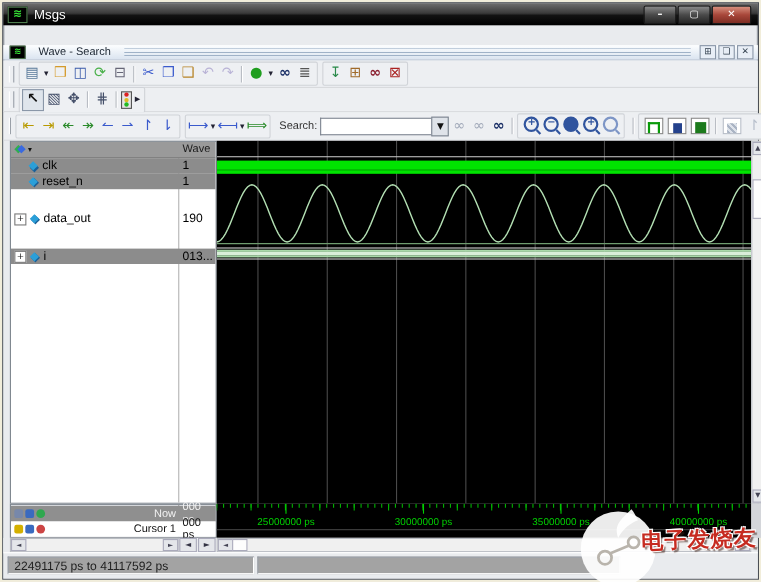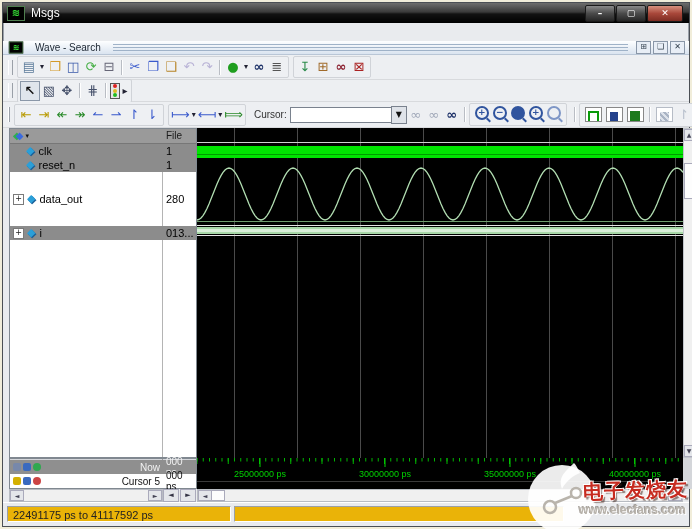--- a/index.html
+++ b/index.html
@@ -106,21 +106,21 @@
   .hscroll{position:absolute;top:0;height:13px;background:#f0f0f0;border:1px solid #b8bcc2;box-sizing:border-box;}
   .hbtn{position:absolute;top:0;width:14px;height:11px;background:#e4e6ea;border:1px solid #aab;
         box-sizing:border-box;font:6px/10px "DejaVu Sans",sans-serif;text-align:center;color:#445;}
   .hthumb{position:absolute;top:0;height:11px;background:#fdfdfd;border:1px solid #aab;box-sizing:border-box;}
   .pairbtn{position:absolute;top:0;width:16px;height:13px;background:#e4e6ea;border:1px solid #aab;
            box-sizing:border-box;font:7px/11px "DejaVu Sans",sans-serif;text-align:center;color:#334;}
   
   .statusbar{position:absolute;left:0;top:499px;width:100%;height:23px;background:#e9ebee;
              border-top:1px solid #fff;}
   .sfield{position:absolute;top:3px;height:16px;border:1px solid #9aa0a8;
-          border-bottom-color:#fff;border-right-color:#fff;background:#eab308;
+          border-bottom-color:#fff;border-right-color:#fff;background:#a3a3a3;
           font-size:11px;color:#222;line-height:16px;padding-left:5px;box-sizing:border-box;}
   
   .watermark{position:absolute;right:0;bottom:0;width:178px;height:78px;pointer-events:none;}
   .wm-brand{position:absolute;right:4px;top:26px;font-size:20px;font-weight:bold;color:#c62b20;
             letter-spacing:1px;transform:rotate(-2deg);
             text-shadow:-1px -1px 0 #fff,1px -1px 0 #fff,-1px 1px 0 #fff,2px 2px 1px rgba(60,30,20,.55);}
   .wm-site{position:absolute;right:6px;top:52px;font-size:12px;font-weight:bold;color:#b9b4ac;
            text-shadow:1px 1px 0 #fff,-1px -1px 0 rgba(90,80,70,.5);}
 </style>
 </head>
@@ -207,21 +207,21 @@
       <div class="tbtn" style="color:#3a5acc">↾</div>
       <div class="tbtn" style="color:#3a5acc">⇂</div>
     </div>
     <div class="tgrp">
       <div class="tbtn" style="color:#3a5acc">⟼</div>
       <div class="tbtn sm">▾</div>
       <div class="tbtn" style="color:#3a5acc">⟻</div>
       <div class="tbtn sm">▾</div>
       <div class="tbtn" style="color:#2a8a2a">⟾</div>
     </div>
-    <span class="srchlbl">Cursor:</span>
+    <span class="srchlbl">Search:</span>
     <div class="srchbox">
       <input value="" style="">
       <div class="srchdd">▼</div>
     </div>
     <div class="tbtn" style="color:#a0a8b8">∞</div>
     <div class="tbtn" style="color:#a0a8b8">∞</div>
     <div class="tbtn" style="color:#1a2f66;font-weight:bold">∞</div>
     <div class="tsep"></div>
     <div class="tgrp" style="padding:2px 3px">
       <div class="zic">+</div>
@@ -251,39 +251,39 @@
   </div>
 
   <div class="leftstrip"></div>
 
   <div class="names">
     <div class="ncolsep"></div>
     <div class="nhdr">
       <span class="dia" style="color:#2fae4f">◆</span>
       <span class="dia" style="color:#3a6adf;margin-left:-5px">◆</span>
       <span class="dd">▾</span>
-      <span class="msgshdr">File</span>
+      <span class="msgshdr">Wave</span>
     </div>
     <div class="srow sel" style="top:15px">
       <span class="noplus"></span>
       <span class="sdia">◆</span>
       <span>clk</span>
       <span class="sval">1</span>
     </div>
     <div class="srow sel" style="top:29px">
       <span class="noplus"></span>
       <span class="sdia">◆</span>
       <span>reset_n</span>
       <span class="sval">1</span>
     </div>
     <div class="srow" style="top:63px">
       <span class="plusbox">+</span>
       <span class="sdia">◆</span>
       <span>data_out</span>
-      <span class="sval">280</span>
+      <span class="sval">190</span>
     </div>
     <div class="srow sel" style="top:97px">
       <span class="plusbox">+</span>
       <span class="sdia">◆</span>
       <span>i</span>
       <span class="sval">013...</span>
     </div>
   </div>
 
   <div class="wavepanel">
@@ -329,21 +329,21 @@
       </div>
       <span class="clabel">Now</span>
       <span class="cval">000 ps</span>
     </div>
     <div class="crow" style="top:15px;background:#fff;color:#111">
       <div class="micons">
         <div class="mic" style="background:#d4b000"></div>
         <div class="mic" style="background:#3a6abf"></div>
         <div class="mic round" style="background:#cc4444"></div>
       </div>
-      <span class="clabel">Cursor 5</span>
+      <span class="clabel">Cursor 1</span>
       <span class="cval">000 ps</span>
     </div>
   </div>
 
   <div class="ruler">
     <svg id="ruler-svg" width="486" height="31">
         <line x1="0" y1="0" x2="0" y2="3.5" stroke="#00b400" stroke-width="1"></line>
         <line x1="6.25" y1="0" x2="6.25" y2="3.5" stroke="#00b400" stroke-width="1"></line>
         <line x1="12.5" y1="0" x2="12.5" y2="3.5" stroke="#00b400" stroke-width="1"></line>
         <line x1="18.75" y1="0" x2="18.75" y2="3.5" stroke="#00b400" stroke-width="1"></line>
@@ -472,14 +472,13 @@
 
 <div class="watermark">
   <svg width="178" height="78">
     <circle cx="48" cy="48" r="34" fill="#ffffff" opacity="0.92"></circle>
     <path d="M60 12 C50 22 44 26 48 38 C52 30 60 24 66 22 C64 18 62 14 60 12 Z" fill="#ffffff" opacity="0.92"></path>
     <circle cx="36" cy="56" r="6" fill="none" stroke="#b9b4ac" stroke-width="2.5"></circle>
     <circle cx="62" cy="42" r="5" fill="none" stroke="#b9b4ac" stroke-width="2.5"></circle>
     <line x1="41" y1="52" x2="58" y2="45" stroke="#b9b4ac" stroke-width="2.5"></line>
   </svg>
   <div class="wm-brand">电子发烧友</div>
-  <div class="wm-site">www.elecfans.com</div>
 </div>
 
 </body></html>

